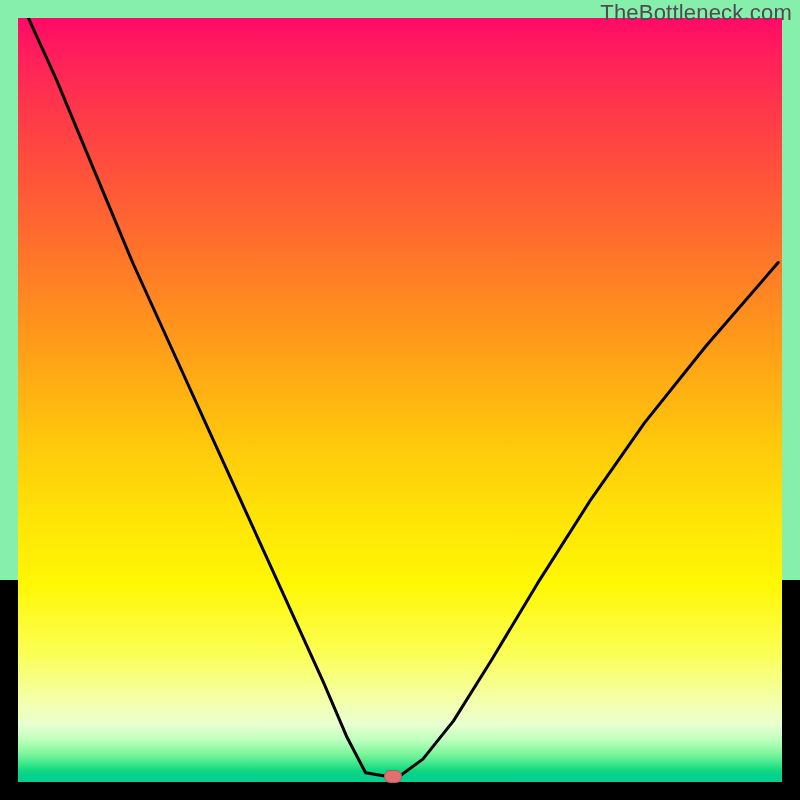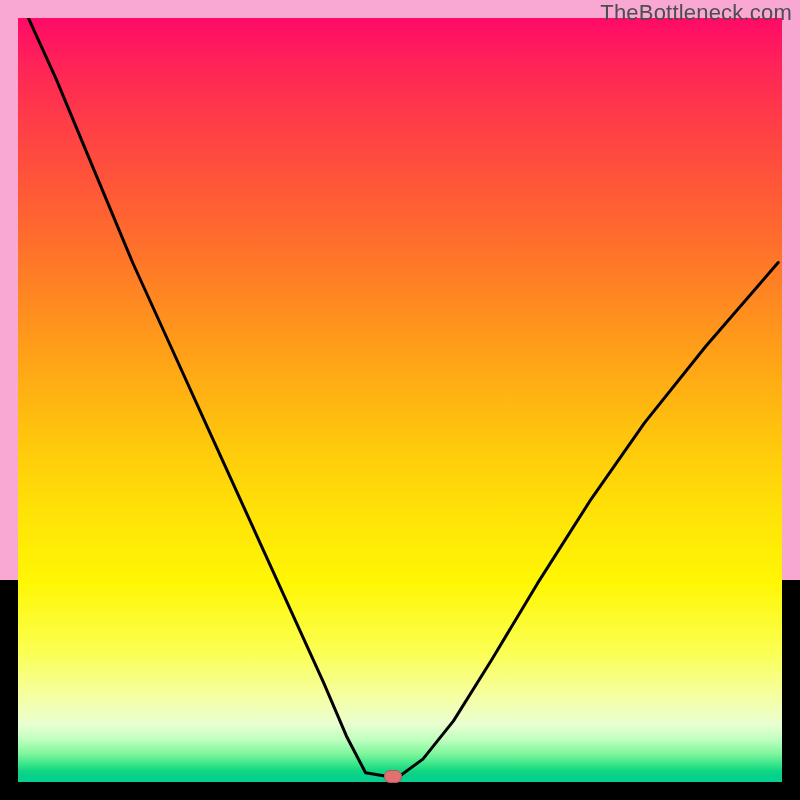--- a/index.html
+++ b/index.html
@@ -9,21 +9,21 @@
     height: 800px;
     background: #000;
     overflow: hidden;
   }
   .frame {
     position: absolute;
     left: 0;
     top: 0;
     width: 800px;
     height: 580px;
-    background: #f9a8d4;
+    background: #86efac;
   }
   .plot-area {
     position: absolute;
     left: 18px;
     top: 18px;
     width: 764px;
     height: 764px;
     
     background: linear-gradient(
       to bottom,

